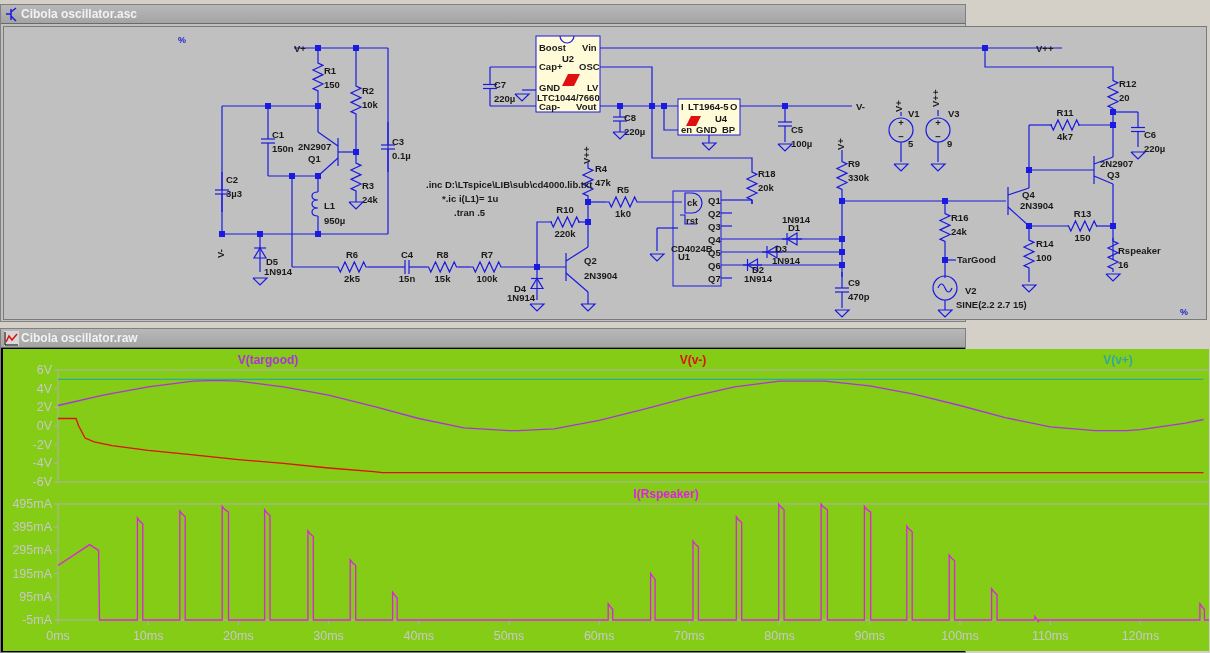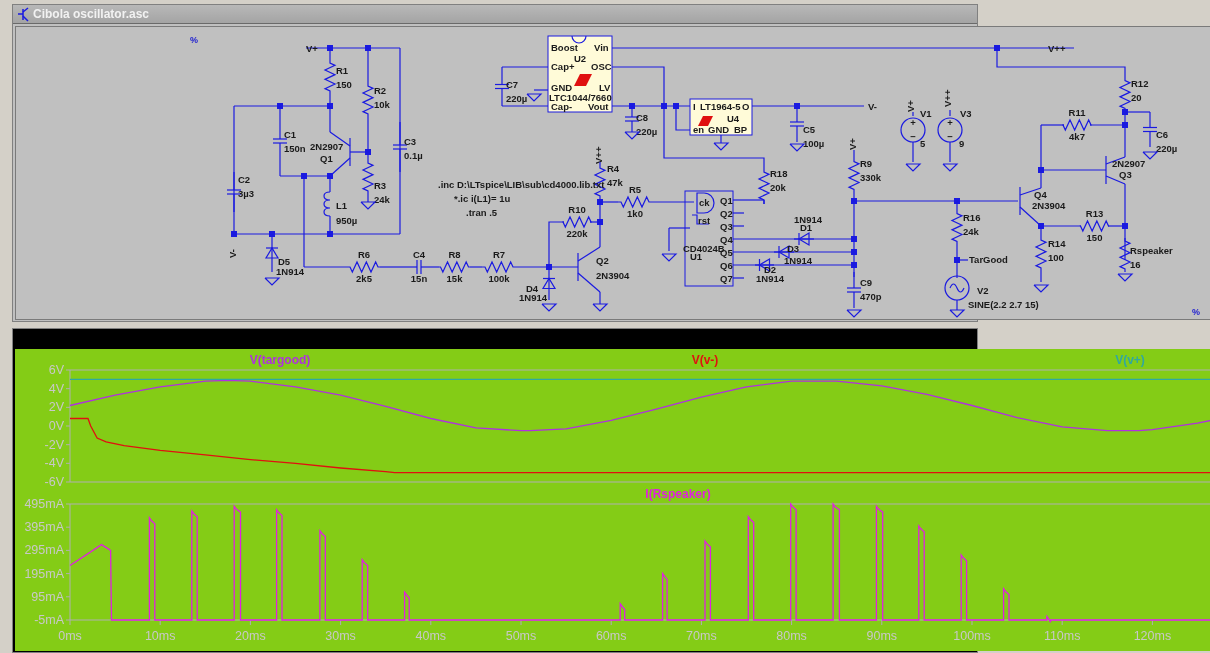--- a/index.html
+++ b/index.html
@@ -1,17 +1,17 @@
 <!DOCTYPE html>
 <html><head>
 <meta charset="utf-8">
 <style>
   * { box-sizing: border-box; margin: 0; padding: 0; }
   html, body { width: 1210px; height: 653px; overflow: hidden; background: #d4d0c8; font-family: "Liberation Sans", sans-serif; }
-  .win { position: absolute; left: 12px; width: 966px; background: #c0c0c0; border: 1px solid #808080; }
+  .win { position: absolute; left: 0; width: 966px; background: #c0c0c0; border: 1px solid #808080; }
   #sch-win { top: 4px; height: 318px; }
   #wave-win { top: 328px; height: 325px; background: #000; }
   .titlebar { position: absolute; left: 0; top: 0; width: 100%; height: 19px; background: linear-gradient(#b8b8b8, #a4a4a4); border-bottom: 1px solid #6a6a6a; color: #f2f2f2; font-weight: bold; font-size: 12px; line-height: 19px; padding-left: 20px; }
   .titlebar .ticon { position: absolute; left: 3px; top: 2px; width: 15px; height: 15px; }
   #sch-canvas { position: absolute; left: 2px; top: 21px; width: 1204px; height: 294px; background: #c0c0c0; border: 1px solid #7a7a7a; }
   #sch-svg { position: absolute; left: 0; top: 0; }
   .lbl { font-family: "Liberation Sans", sans-serif; font-size: 9.5px; font-weight: bold; fill: #1a1a1a; }
   .wire { stroke: #1a1ae0; stroke-width: 1.2; fill: none; }
   .comp { stroke: #1a1ae0; stroke-width: 1.2; fill: none; }
   .node { fill: #1a1ae0; }
@@ -355,20 +355,29 @@
         <polyline points="1020,283 1034,283 1027,290 1020,283" class="comp"></polyline>
         <polyline points="1111,236 1111,239 1116,241.33333333333334 1106,246 1116,250.66666666666666 1106,255.33333333333334 1116,260 1106,264.6666666666667 1111,267 1111,270" class="comp"></polyline>
         <text x="1116" y="252" class="lbl" text-anchor="start">Rspeaker</text>
         <text x="1116" y="266" class="lbl" text-anchor="start">16</text>
         <polyline points="1104,272 1118,272 1111,279 1104,272" class="comp"></polyline>
       </svg>
   </div>
 </div>
 
 <div class="win" id="wave-win">
+  <div class="titlebar">
+    <svg class="ticon" viewBox="0 0 15 15">
+      <rect x="0" y="0" width="15" height="15" fill="#d8d8d8"></rect>
+      <line x1="1" y1="1" x2="1" y2="14" stroke="#000" stroke-width="1"></line>
+      <line x1="1" y1="14" x2="14" y2="14" stroke="#000" stroke-width="1"></line>
+      <polyline points="2,11 5,5 8,9 13,3" stroke="#e01010" stroke-width="1.5" fill="none"></polyline>
+    </svg>
+    <span>Cibola oscillator.raw</span>
+  </div>
   <div id="wave-canvas">
     <svg id="wave-svg" width="1206" height="302" viewBox="2 348 1206 302">
         <line x1="57" y1="369" x2="1210" y2="369" stroke="#b0b0b0" stroke-width="1"></line>
         <line x1="57" y1="481" x2="1210" y2="481" stroke="#b0b0b0" stroke-width="1"></line>
         <line x1="57" y1="369" x2="57" y2="481" stroke="#b0b0b0" stroke-width="1"></line>
         <line x1="53" y1="369" x2="57" y2="369" stroke="#b0b0b0"></line>
         <text x="51" y="373" class="axtxt" text-anchor="end">6V</text>
         <line x1="53" y1="387.6666666666667" x2="57" y2="387.6666666666667" stroke="#b0b0b0"></line>
         <text x="51" y="391.6666666666667" class="axtxt" text-anchor="end">4V</text>
         <line x1="53" y1="406.3333333333333" x2="57" y2="406.3333333333333" stroke="#b0b0b0"></line>

